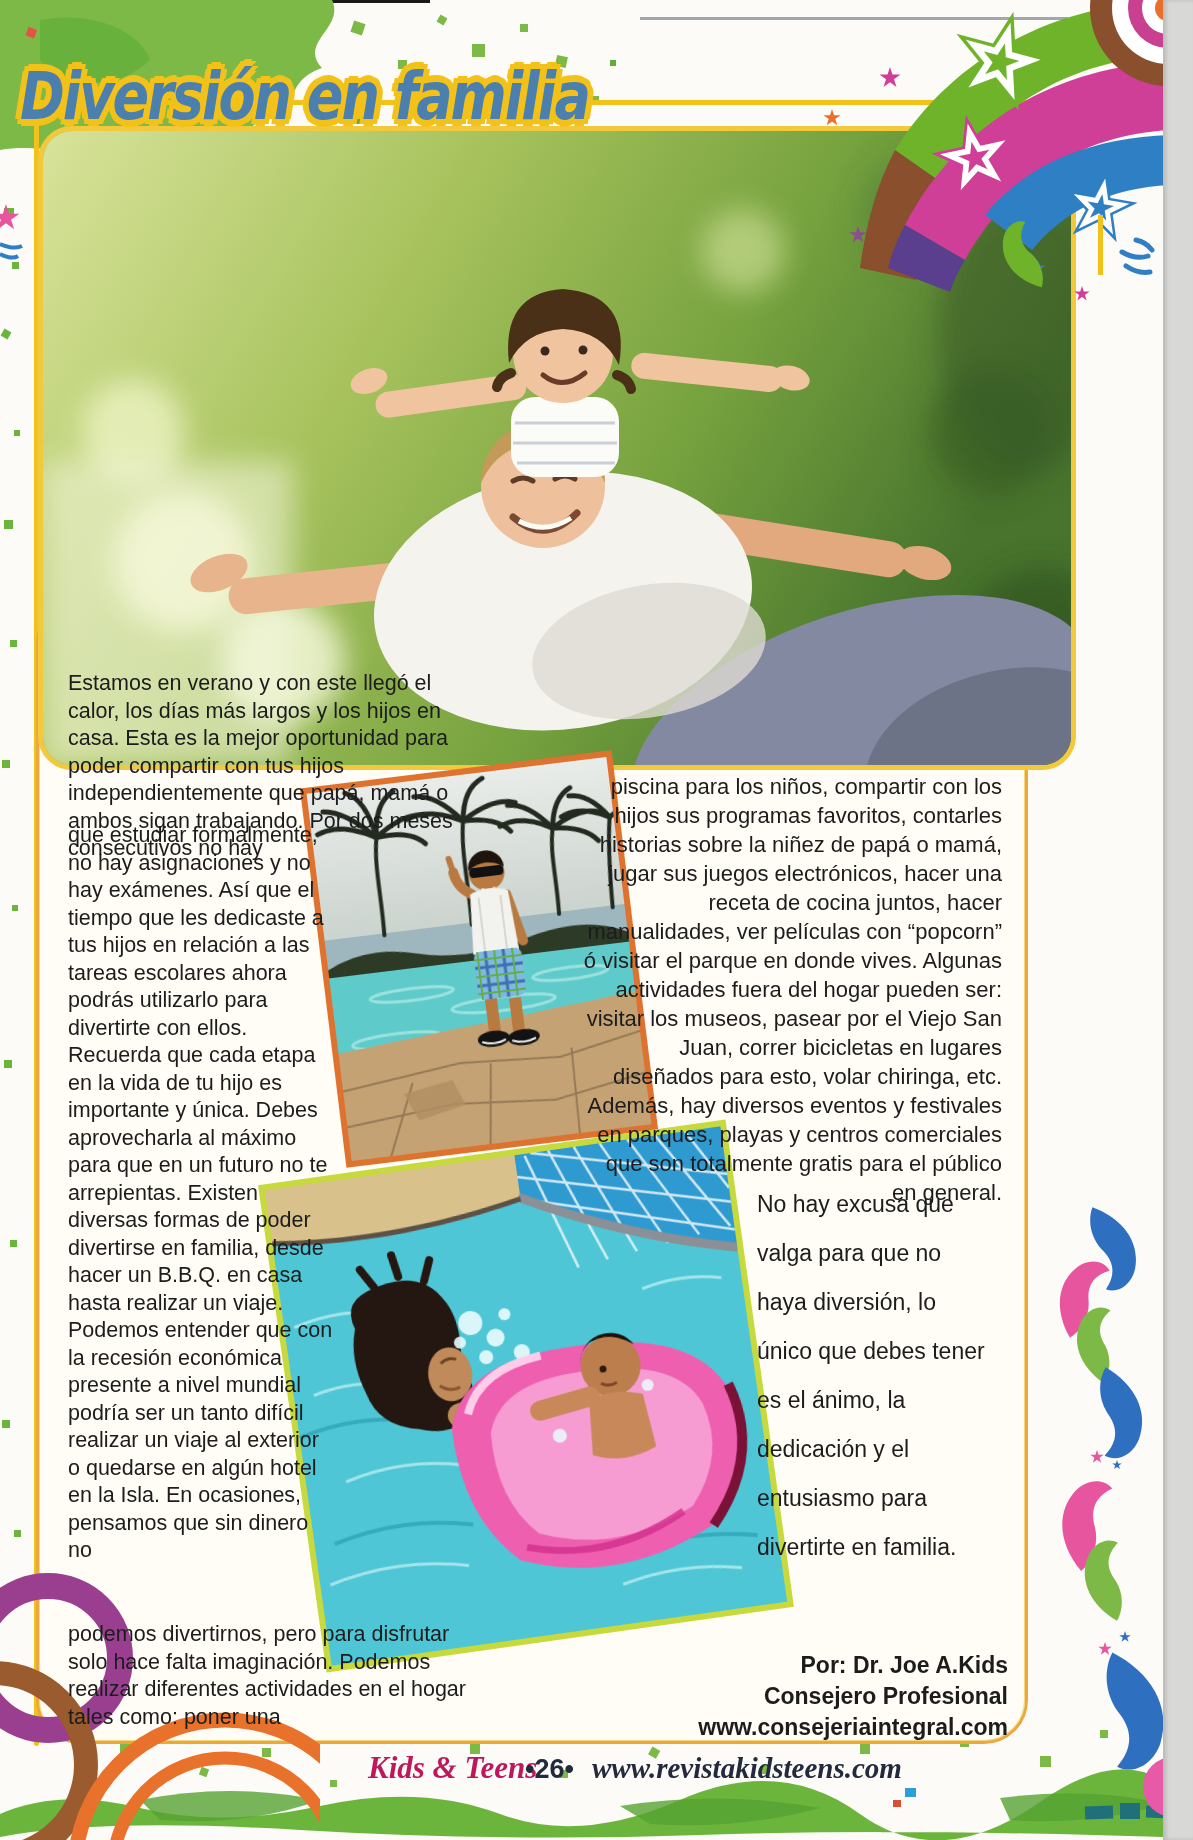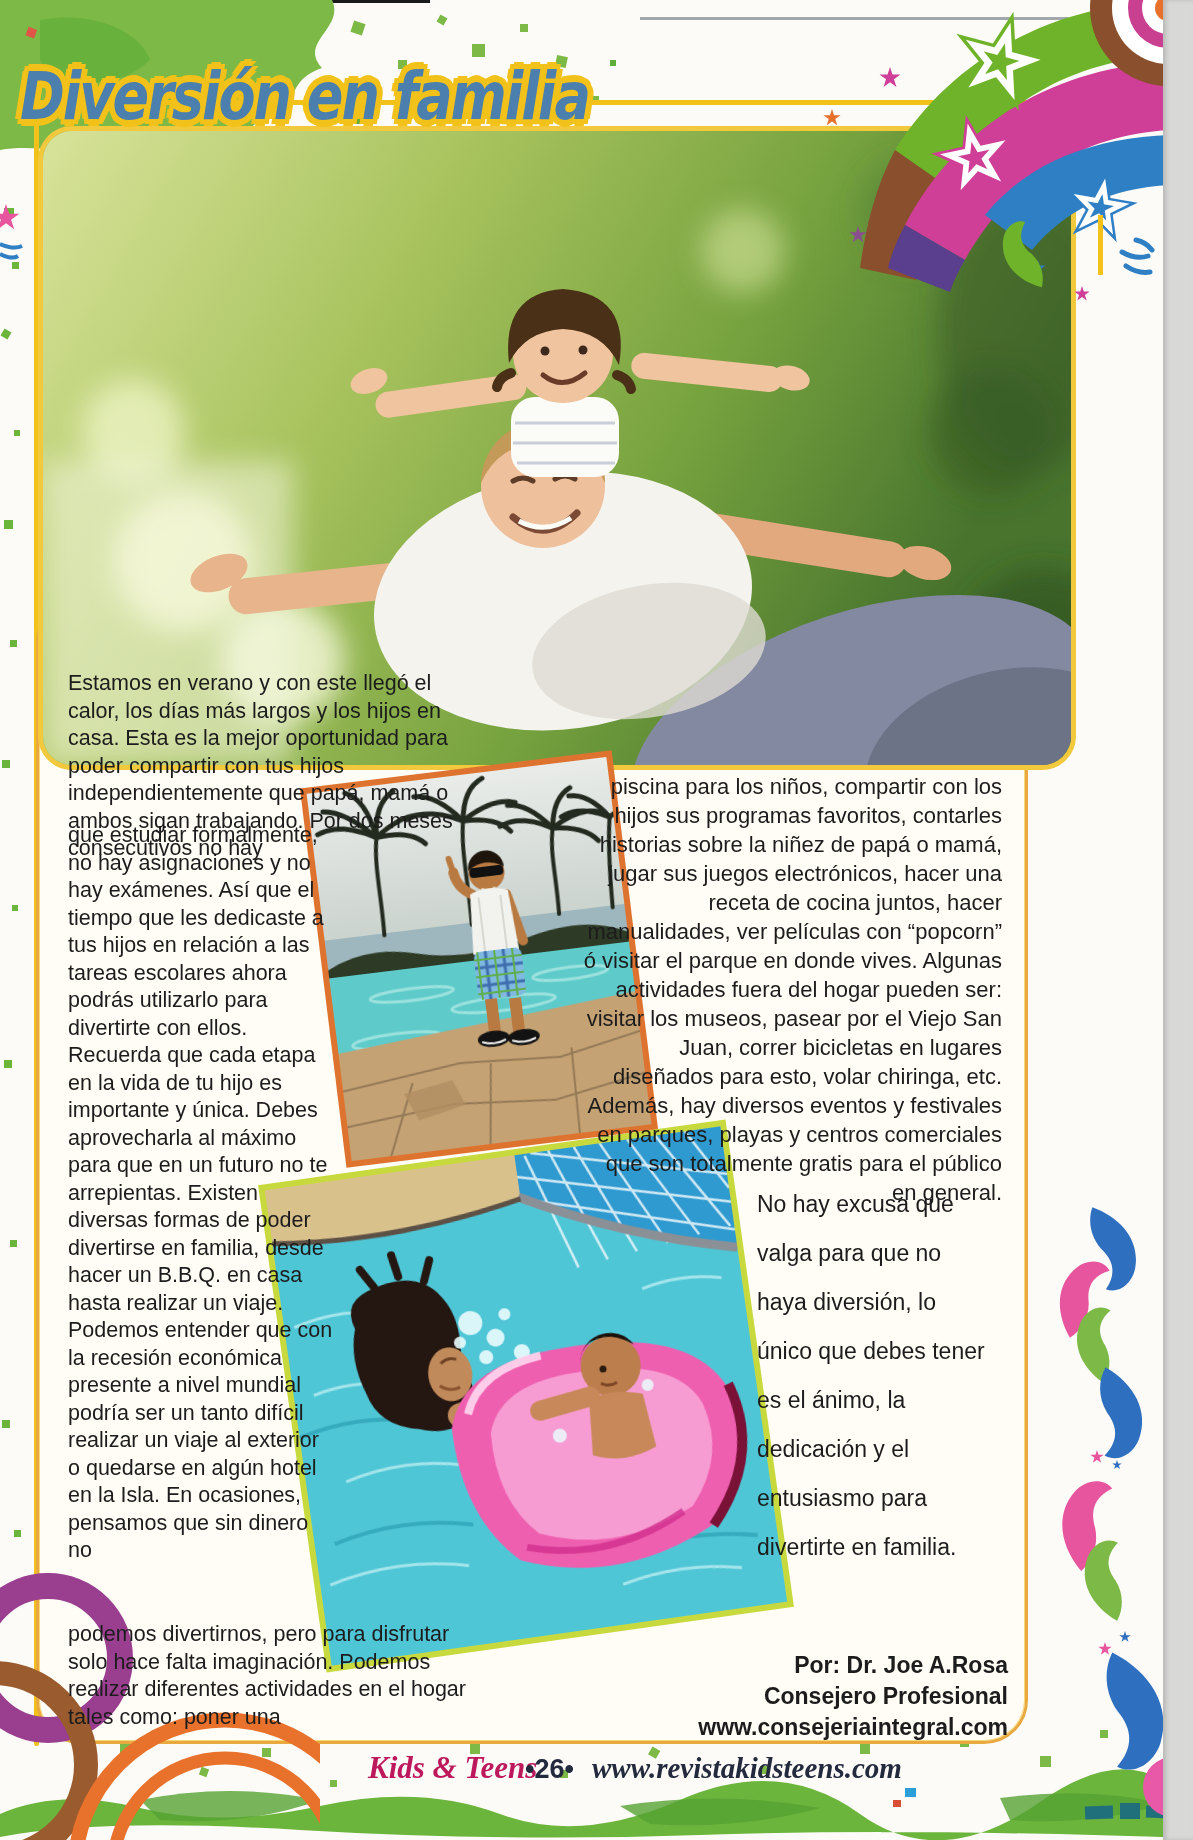--- a/index.html
+++ b/index.html
@@ -337,21 +337,21 @@
     </svg>
   </div>
 
   <div class="t p1">Estamos en verano y con este llegó el calor, los días más largos y los hijos en casa. Esta es la mejor oportunidad para poder compartir con tus hijos independientemente que papá, mamá o ambos sigan trabajando. Por dos meses consecutivos no hay</div>
   <div class="t p2">que estudiar formalmente, no hay asignaciones y no hay exámenes. Así que el tiempo que les dedicaste a tus hijos en relación a las tareas escolares ahora podrás utilizarlo para divertirte con ellos. Recuerda que cada etapa en la vida de tu hijo es importante y única. Debes aprovecharla al máximo para que en un futuro no te arrepientas. Existen diversas formas de poder divertirse en familia, desde hacer un B.B.Q. en casa hasta realizar un viaje. Podemos entender que con la recesión económica presente a nivel mundial podría ser un tanto difícil realizar un viaje al exterior o quedarse en algún hotel en la Isla. En ocasiones, pensamos que sin dinero no</div>
   <div class="t p3">podemos divertirnos, pero para disfrutar solo hace falta imaginación. Podemos realizar diferentes actividades en el hogar tales como: poner una</div>
   <div class="t col2">piscina para los niños, compartir con los hijos sus programas favoritos, contarles historias sobre la niñez de papá o mamá, jugar sus juegos electrónicos, hacer una receta de cocina juntos, hacer manualidades, ver películas con “popcorn” ó visitar el parque en donde vives. Algunas actividades fuera del hogar pueden ser: visitar los museos, pasear por el Viejo San Juan, correr bicicletas en lugares diseñados para esto, volar chiringa, etc. Además, hay diversos eventos y festivales en parques, playas y centros comerciales que son totalmente gratis para el público en general.</div>
   <div class="t closing">No hay excusa que valga para que no haya diversión, lo único que debes tener es el ánimo, la dedicación y el entusiasmo para divertirte en familia.</div>
 
   <div class="t byline">
-    <div>Por: Dr. Joe A.Rosa</div>
+    <div>Por: Dr. Joe A.Kids</div>
     <div>Consejero Profesional</div>
     <div>www.consejeriaintegral.com</div>
   </div>
 
   <div class="abs f-brand">Kids &amp; Teens</div>
   <div class="abs f-num">•26•</div>
   <div class="abs f-site">www.revistakidsteens.com</div>
 
   <svg class="abs deco" style="left:770px;top:0;" width="400" height="350" viewBox="0 0 400 350">
     <defs>

